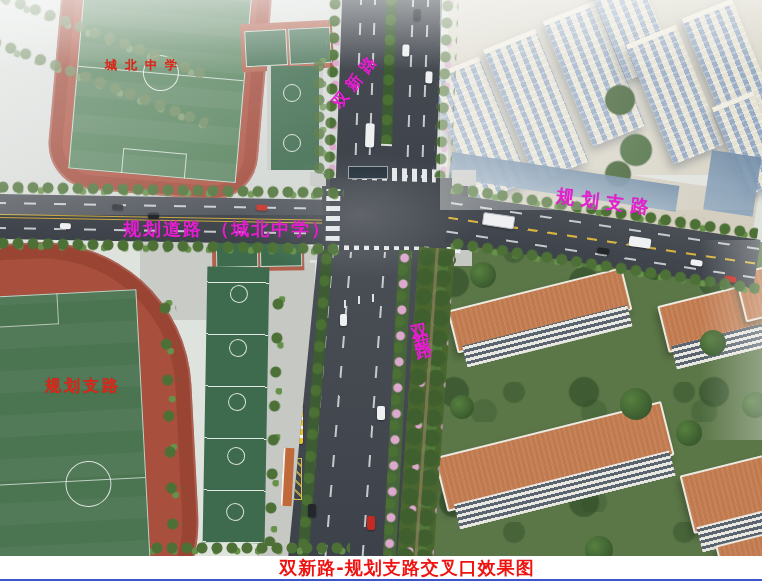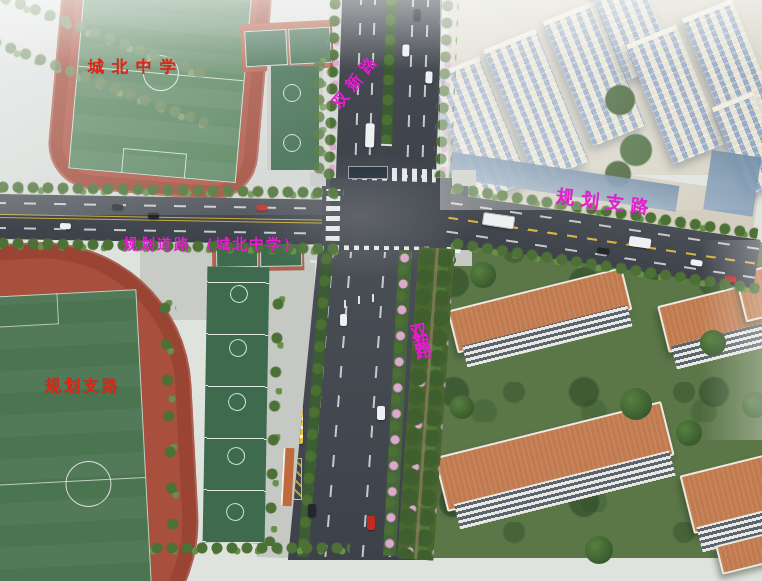--- a/index.html
+++ b/index.html
@@ -218,21 +218,24 @@
   <div class="abs trow" style="left:150px;top:541px;width:200px;height:14px;"></div>
 
   <div class="abs" style="left:282px;top:448px;width:9px;height:58px;background:#c06a3c;border-left:2px solid #f0f0ee;transform:rotate(3deg);"></div>
 
   <div class="abs" style="left:0;top:0;width:762px;height:70px;background:linear-gradient(180deg,rgba(252,253,252,.5),rgba(252,253,252,0));"></div>
   <div class="abs" style="left:0;top:0;width:330px;height:215px;background:linear-gradient(150deg,rgba(250,251,250,.42),rgba(250,251,250,.05));"></div>
   <div class="abs" style="left:440px;top:0;width:322px;height:210px;background:linear-gradient(115deg,rgba(250,250,248,.5),rgba(250,250,248,.04));"></div>
   <div class="abs" style="left:240px;top:150px;width:240px;height:130px;background:radial-gradient(ellipse,rgba(255,255,255,.16),rgba(255,255,255,0) 70%);"></div>
   <div class="abs" style="left:700px;top:240px;width:62px;height:200px;background:linear-gradient(90deg,rgba(245,246,244,0),rgba(245,246,244,.35));"></div>
 
-  <div class="abs lred" style="left:88px;top:57px;font-size:16px;letter-spacing:8px;">城北中学</div>
+  <div class="abs lred" style="left:105px;top:57px;font-size:12px;letter-spacing:8px;">城北中学</div>
   <div class="abs lred" style="left:45px;top:376px;font-size:16px;letter-spacing:3px;">规划支路</div>
   <div class="abs lmag" style="left:328px;top:100px;font-size:16px;letter-spacing:6px;transform:rotate(-52deg);transform-origin:left top;">双新路</div>
-  <div class="abs lmag" style="left:123px;top:235px;font-size:15px;letter-spacing:2px;">规划道路 （城北中学）</div>
+  <div class="abs lmag" style="left:123px;top:217px;font-size:18px;letter-spacing:2px;">规划道路 （城北中学）</div>
   <div class="abs lmag" style="left:556px;top:190px;font-size:18px;letter-spacing:7px;transform:rotate(7deg);">规划支路</div>
   <div class="abs lmag" style="left:407px;top:310px;font-size:17px;letter-spacing:9px;writing-mode:vertical-rl;text-orientation:upright;transform:rotate(-13deg);">双新路</div>
 
+  <div class="abs" id="capbar">
+    <div id="captext">双新路-规划支路交叉口效果图</div>
+  </div>
 
 </div>
 
 </body></html>

